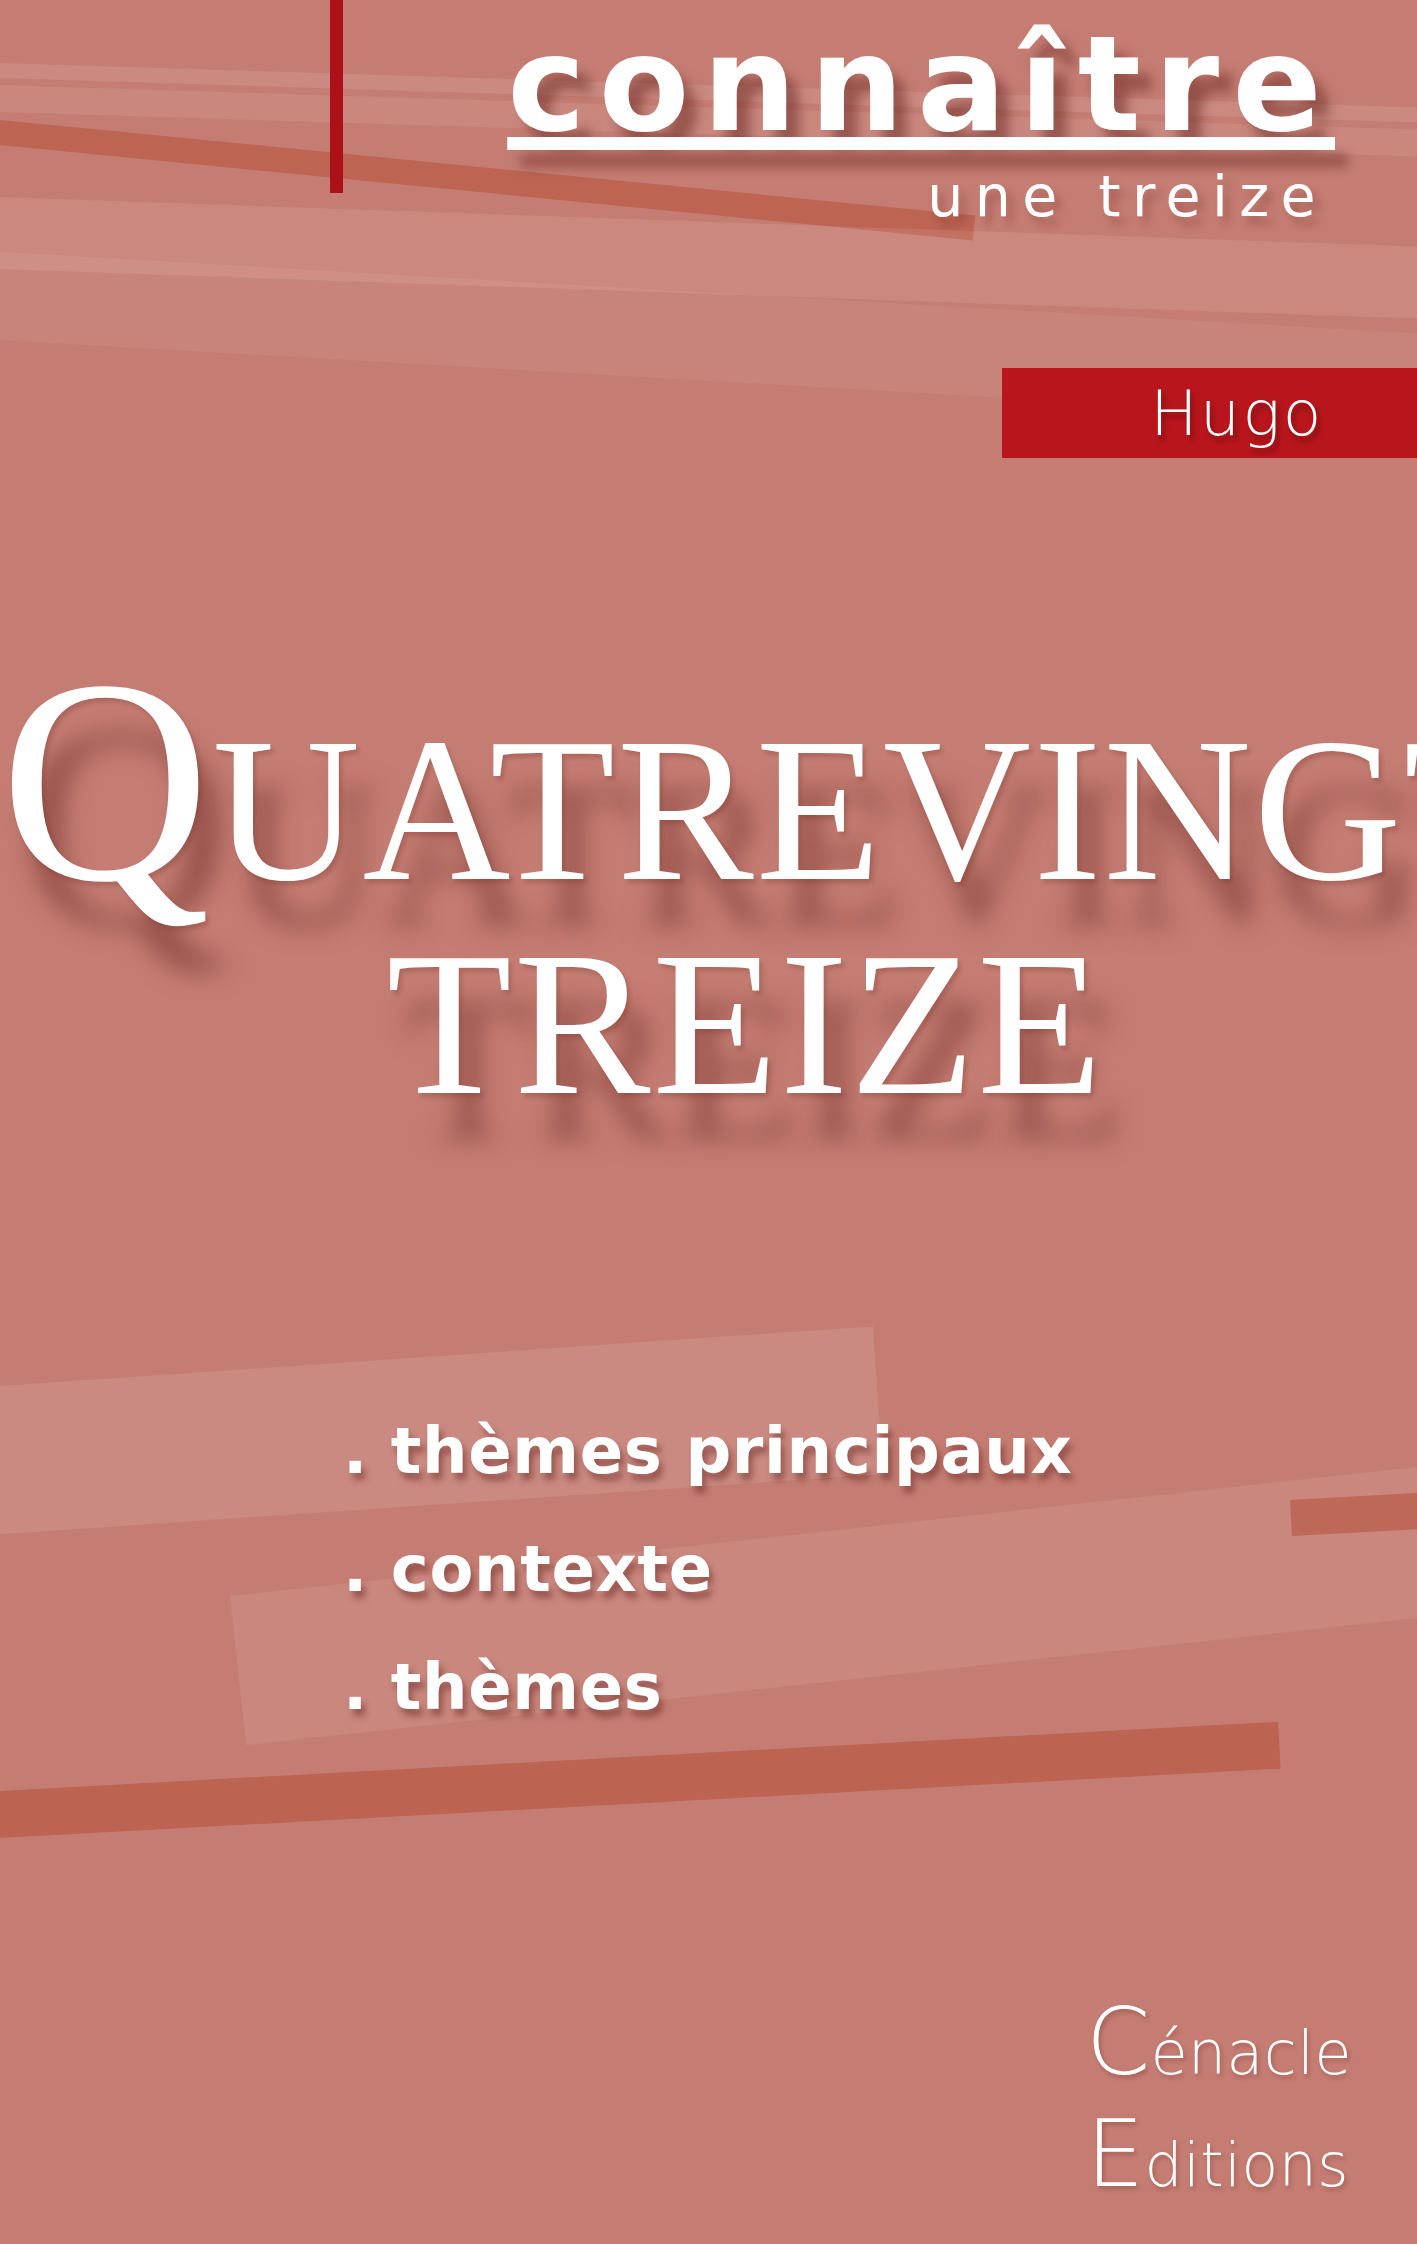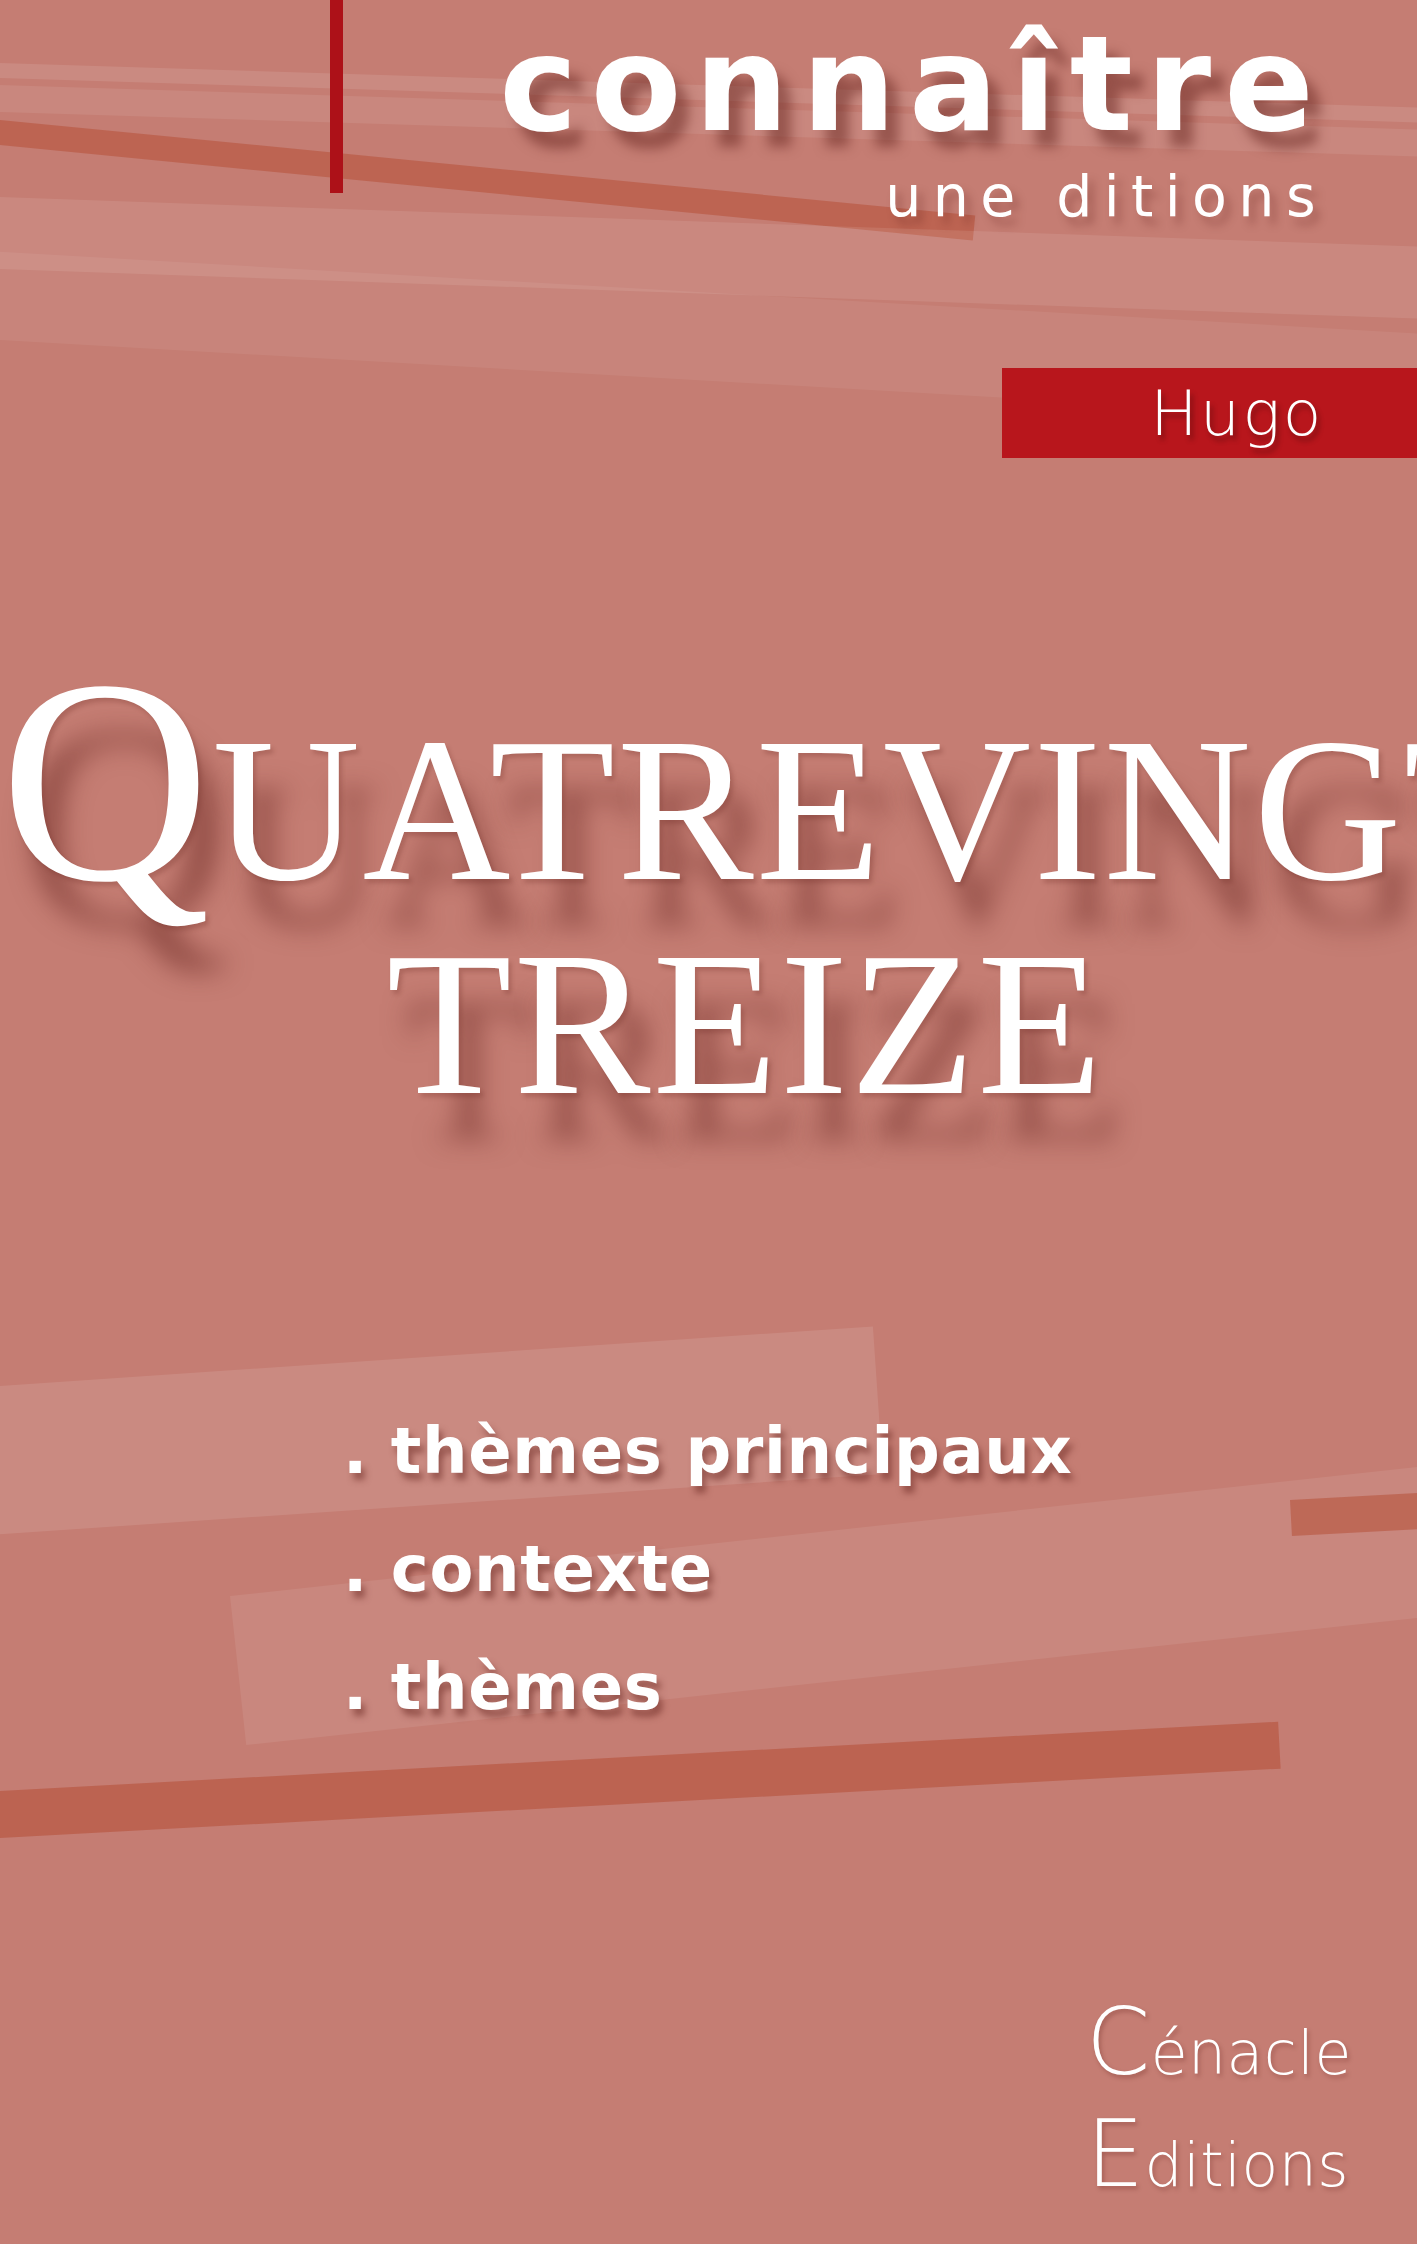--- a/index.html
+++ b/index.html
@@ -17,24 +17,25 @@
   .s3{top:118px;left:-20px;width:1000px;height:25px;background:rgba(175,60,30,.38);transform:rotate(5.6deg);}
   .s4{top:196px;left:-30px;width:1620px;height:72px;background:rgba(255,255,255,.09);transform:rotate(2deg);}
   .s5{top:250px;left:-30px;width:1620px;height:88px;background:rgba(255,255,255,.06);transform:rotate(3.3deg);}
   .s6{top:1388px;left:-30px;width:905px;height:148px;background:rgba(255,255,255,.10);transform:rotate(-3.9deg);}
   .s7{top:1596px;left:230px;width:1320px;height:150px;background:rgba(255,255,255,.08);transform:rotate(-6.2deg);}
   .s8{top:1792px;left:-20px;width:1300px;height:47px;background:rgba(175,60,30,.40);transform:rotate(-3.1deg);}
   .s9{top:1500px;left:1290px;width:170px;height:36px;background:rgba(175,60,30,.40);transform:rotate(-3.1deg);}
   
   .red-bar{position:absolute;left:330px;top:0;width:13px;height:193px;background:#ad1118;}
   .collection-title{
-    position:absolute;top:18px;right:90px;
+    position:absolute;top:18px;right:82px;
     color:#fff;font-size:132px;font-weight:700;letter-spacing:.1em;line-height:1;
     text-shadow:13px 17px 12px rgba(104,38,32,.5);
     white-space:nowrap;
+    text-decoration:underline;
   }
   .collection-subtitle{
     position:absolute;top:168px;right:90px;
     color:#fff;font-size:57px;font-weight:500;letter-spacing:.2em;line-height:1;
     text-shadow:6px 8px 8px rgba(104,38,32,.35);
     white-space:nowrap;
   }
   
   .author-band{
     position:absolute;left:1002px;top:368px;width:420px;height:90px;
@@ -87,21 +88,21 @@
   <div class="stripe s3"></div>
   <div class="stripe s4"></div>
   <div class="stripe s5"></div>
   <div class="stripe s6"></div>
   <div class="stripe s7"></div>
   <div class="stripe s8"></div>
   <div class="stripe s9"></div>
 
   <div class="red-bar"></div>
   <div class="collection-title">connaître</div>
-  <div class="collection-subtitle">une ditions</div>
+  <div class="collection-subtitle">une treize</div>
 
   <div class="author-band">
     <span>Hugo</span>
   </div>
 
   <div class="title-line title-line1">Quatrevingt-</div>
   <div class="title-line title-line2">treize</div>
 
   <div class="contents">
     <div>. thèmes principaux</div>

